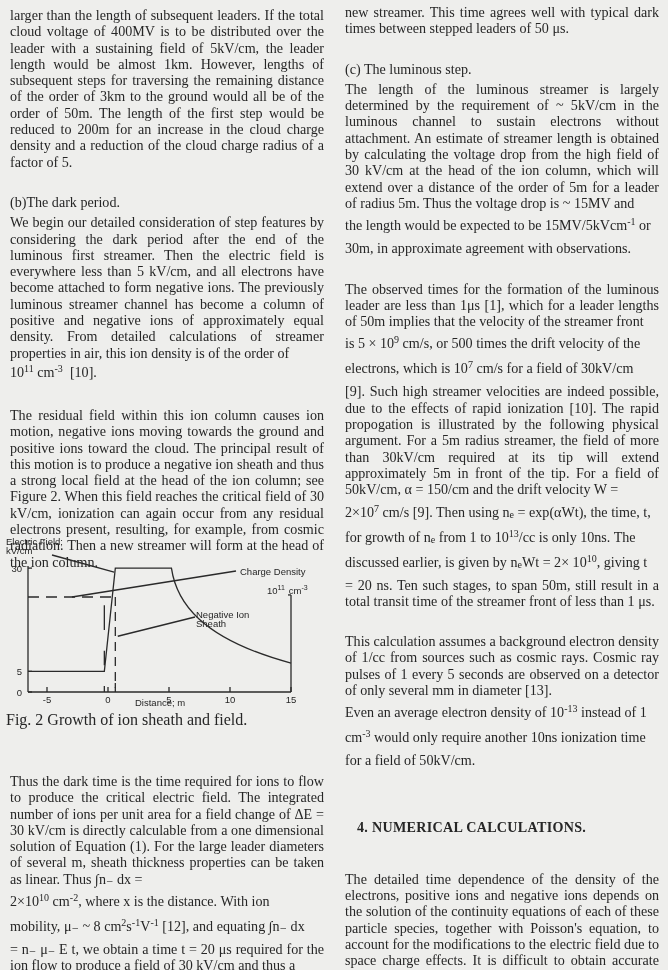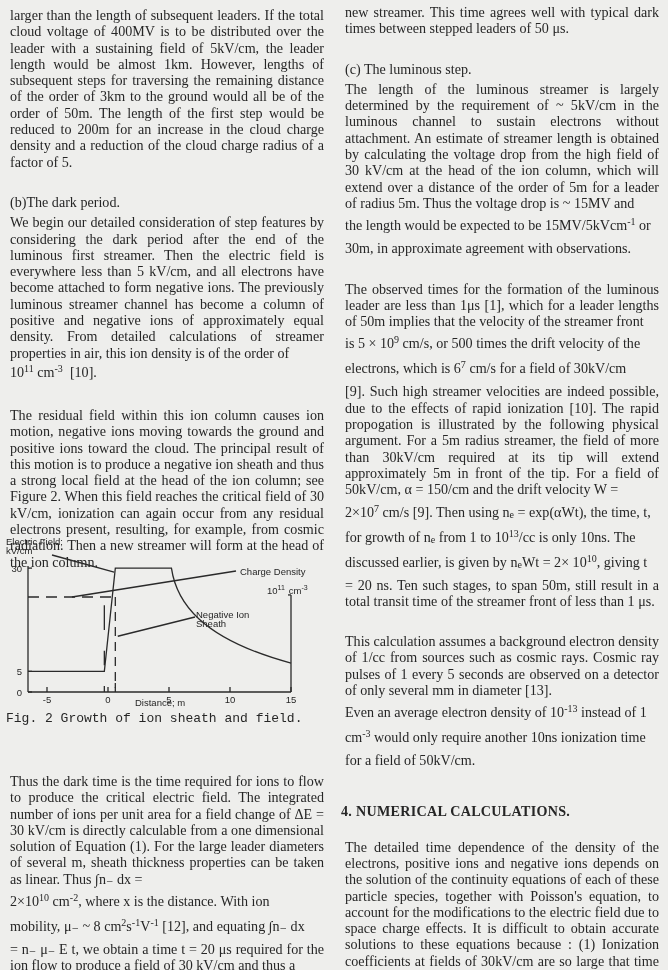--- a/index.html
+++ b/index.html
@@ -12,25 +12,25 @@
   }
   .col { position: absolute; top: 0; width: 322px; }
   .col.left { left: 6px; }
   .col.right { left: 341px; }
   p { margin: 4px; font-size: 14.1px; line-height: 16.3px; text-align: justify; }
   .gap { height: 16px; }
   .gap-lg { height: 30px; }
   sup { font-size: 10px; line-height: 0; vertical-align: 5px; }
   sub { font-size: 10px; line-height: 0; vertical-align: -1px; }
   .tall { line-height: 21px; }
-  h3 { margin: 0; font-size: 14.1px; font-weight: bold; letter-spacing: 0.3px; line-height: 16px; }
+  h3 { margin: 16px; font-size: 14.1px; font-weight: bold; letter-spacing: 0.3px; line-height: 16px; }
   .figure { position: absolute; left: 0; top: 532px; width: 334px; height: 178px; }
   .figure svg { position: absolute; left: 0; top: 0; }
   .figure text { font-family: "Liberation Sans", "DejaVu Sans", sans-serif; fill: #262626; }
-  .caption { position: absolute; left: 6px; top: 711px; font-size: 13px; font-family: Liberation Mono, monospace; }
+  .caption { position: absolute; left: 6px; top: 711px; font-size: 16px; }
 </style>
 </head>
 <body>
 
 <div class="col left">
   <p style="padding-top:3px">larger than the length of subsequent leaders. If the total cloud voltage of 400MV is to be distributed over the leader with a sustaining field of 5kV/cm, the leader length would be almost 1km. However, lengths of subsequent steps for traversing the remaining distance of the order of 3km to the ground would all be of the order of 50m. The length of the first step would be reduced to 200m for an increase in the cloud charge density and a reduction of the cloud charge radius of a factor of 5.</p>
   <div class="gap"></div>
   <p>(b)The dark period.</p>
   <p class="tall-end"><span>We begin our detailed consideration of step features by considering the dark period after the end of the luminous first streamer. Then the electric field is everywhere less than 5 kV/cm, and all electrons have become attached to form negative ions. The previously luminous streamer channel has become a column of positive and negative ions of approximately equal density. From detailed calculations of streamer properties in air, this ion density is of the order of</span><br><span style="line-height:22px"><span>10</span><sup>11</sup><span> cm</span><sup>-3</sup><span style="white-space:pre">  [10].</span></span></p>
   <div class="gap"></div>
@@ -93,21 +93,21 @@
 <div class="col right">
   <p style="padding-top:0">new streamer. This time agrees well with typical dark times between stepped leaders of 50 μs.</p>
   <div class="gap"></div>
   <p>(c) The luminous step.</p>
   <p>The length of the luminous streamer is largely determined by the requirement of ~ 5kV/cm in the luminous channel to sustain electrons without attachment. An estimate of streamer length is obtained by calculating the voltage drop from the high field of 30 kV/cm at the head of the ion column, which will extend over a distance of the order of 5m for a leader of radius 5m. Thus the voltage drop is ~ 15MV and</p>
   <p class="tall"><span>the length would be expected to be 15MV/5kVcm</span><sup>-1</sup><span> or</span></p>
   <p>30m, in approximate agreement with observations.</p>
   <div class="gap"></div>
   <p>The observed times for the formation of the luminous leader are less than 1μs [1], which for a leader lengths of 50m implies that the velocity of the streamer front</p>
   <p class="tall"><span>is 5 × 10</span><sup>9</sup><span> cm/s, or 500 times the drift velocity of the</span></p>
-  <p class="tall"><span>electrons, which is 6</span><sup>7</sup><span> cm/s for a field of 30kV/cm</span></p>
+  <p class="tall"><span>electrons, which is 10</span><sup>7</sup><span> cm/s for a field of 30kV/cm</span></p>
   <p>[9]. Such high streamer velocities are indeed possible, due to the effects of rapid ionization [10]. The rapid propogation is illustrated by the following physical argument. For a 5m radius streamer, the field of more than 30kV/cm required at its tip will extend approximately 5m in front of the tip. For a field of 50kV/cm, α = 150/cm and the drift velocity W =</p>
   <p class="tall"><span>2×10</span><sup>7</sup><span> cm/s [9]. Then using n</span><sub>e</sub><span> = exp(αWt), the time, t,</span></p>
   <p class="tall"><span>for growth of n</span><sub>e</sub><span> from 1 to 10</span><sup>13</sup><span>/cc is only 10ns. The</span></p>
   <p class="tall"><span>discussed earlier, is given by n</span><sub>e</sub><span>Wt = 2× 10</span><sup>10</sup><span>, giving t</span></p>
   <p>= 20 ns. Ten such stages, to span 50m, still result in a total transit time of the streamer front of less than 1 μs.</p>
   <div class="gap"></div>
   <p>This calculation assumes a background electron density of 1/cc from sources such as cosmic rays. Cosmic ray pulses of 1 every 5 seconds are observed on a detector of only several mm in diameter [13].</p>
   <p class="tall"><span>Even an average electron density of 10</span><sup>-13</sup><span> instead of 1</span></p>
   <p class="tall"><span>cm</span><sup>-3</sup><span> would only require another 10ns ionization time</span></p>
   <p>for a field of 50kV/cm.</p>

